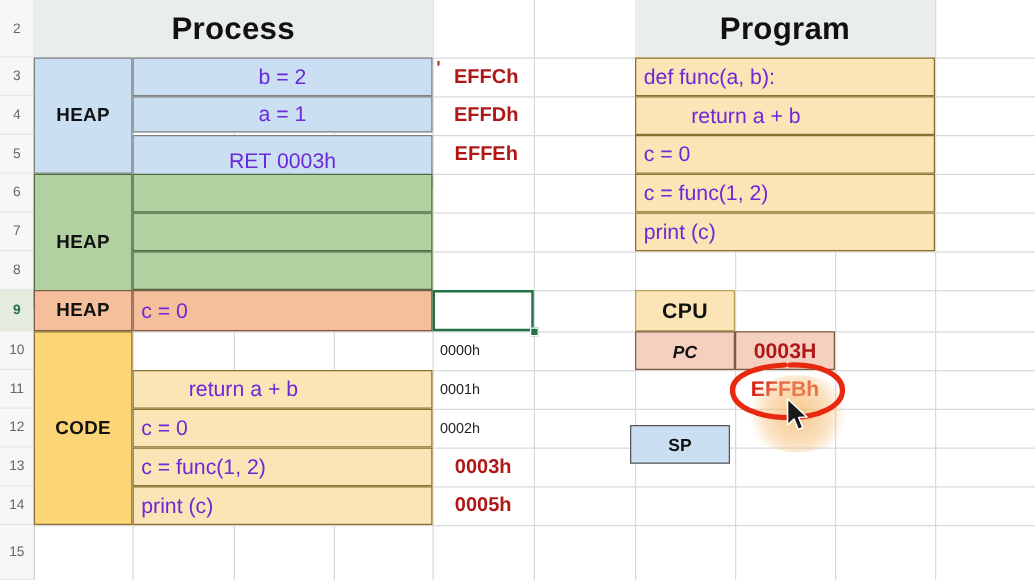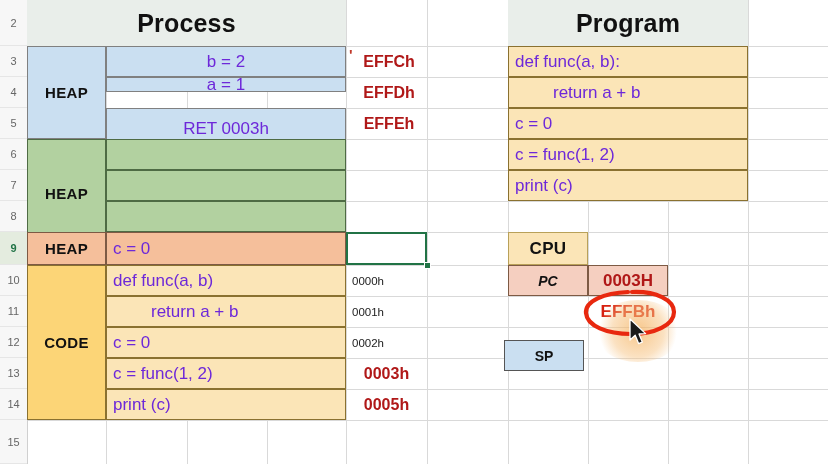--- a/index.html
+++ b/index.html
@@ -110,42 +110,41 @@
       <div class="rh" style="top: 358px; height: 31px;">13</div>
       <div class="rh" style="top: 389px; height: 31px;">14</div>
       <div class="rh" style="top: 420px; height: 44px;">15</div>
     </div>
 
   <div class="cell ctr f-head t-title" style="left:27px;top:0px;width:319px;height:46px;">Process</div>
 
   <div class="cell ctr f-blue t-sec" style="left:27px;top:46px;width:79px;height:93px;">HEAP</div>
 
   <div class="cell ctr f-blue t-code" style="left:106px;top:46px;width:240px;height:31px;">b = 2</div>
-  <div class="cell ctr f-blue t-code" style="left:106px;top:77px;width:240px;height:15px;">a = 1</div>
+  <div class="cell ctr f-blue t-code" style="left:106px;top:77px;width:240px;height:29px;">a = 1</div>
   <div class="cell ctr f-blue t-code" style="left:106px;top:108px;width:240px;height:42px;">RET 0003h</div>
 
   <div class="tickmark" style="left:349px;top:46px;">'</div>
   <div class="cell ctr t-addrR" style="left:352px;top:46px;width:74px;height:31px;">EFFCh</div>
   <div class="cell ctr t-addrR" style="left:352px;top:77px;width:74px;height:31px;">EFFDh</div>
   <div class="cell ctr t-addrR" style="left:352px;top:108px;width:74px;height:31px;">EFFEh</div>
 
   <div class="cell ctr f-green t-sec" style="left:27px;top:139px;width:79px;height:108px;">HEAP</div>
   <div class="cell lft f-green t-code" style="left:106px;top:139px;width:240px;height:31px;"></div>
   <div class="cell lft f-green t-code" style="left:106px;top:170px;width:240px;height:31px;"></div>
   <div class="cell lft f-green t-code" style="left:106px;top:201px;width:240px;height:31px;"></div>
 
   <div class="cell ctr f-orange t-sec" style="left:27px;top:232px;width:79px;height:33px;">HEAP</div>
   <div class="cell lft f-orange t-code" style="left:106px;top:232px;width:240px;height:33px;">c = 0</div>
 
   <div id="selbox" style="left:346px;top:232px;width:81px;height:33px;"></div>
   <div id="selhandle" style="left:424px;top:262px;"></div>
 
   <div class="cell ctr f-yellowd t-sec" style="left:27px;top:265px;width:79px;height:155px;">CODE</div>
 
-  <div class="cell lft f-yellowl t-code" style="left:106px;top:265px;width:240px;height:31px;">def func(a, b)</div>
   <div class="cell lft f-yellowl t-code indent" style="left:106px;top:296px;width:240px;height:31px;">return a + b</div>
   <div class="cell lft f-yellowl t-code" style="left:106px;top:327px;width:240px;height:31px;">c = 0</div>
   <div class="cell lft f-yellowl t-code" style="left:106px;top:358px;width:240px;height:31px;">c = func(1, 2)</div>
   <div class="cell lft f-yellowl t-code" style="left:106px;top:389px;width:240px;height:31px;">print (c)</div>
 
   <div class="cell lft t-addrS" style="left:346px;top:265px;width:81px;height:31px;">0000h</div>
   <div class="cell lft t-addrS" style="left:346px;top:296px;width:81px;height:31px;">0001h</div>
   <div class="cell lft t-addrS" style="left:346px;top:327px;width:81px;height:31px;">0002h</div>
   <div class="cell ctr t-addrR" style="left:346px;top:358px;width:81px;height:31px;">0003h</div>
   <div class="cell ctr t-addrR" style="left:346px;top:389px;width:81px;height:31px;">0005h</div>

